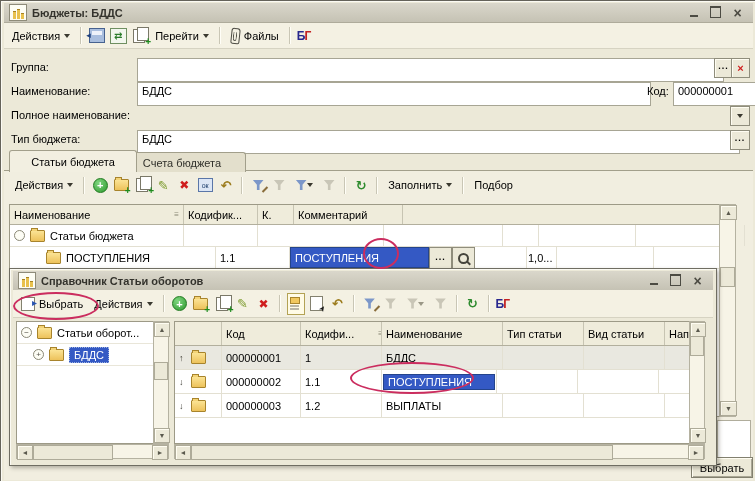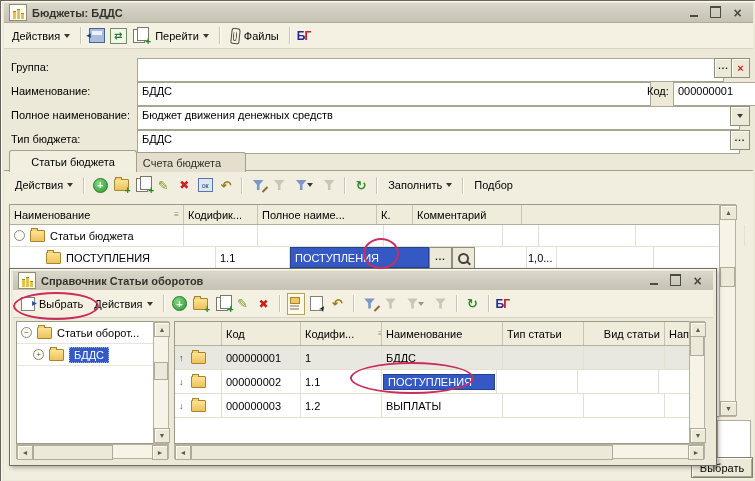--- a/index.html
+++ b/index.html
@@ -156,21 +156,20 @@
   <div class="fbtn" style="left:730px;top:57px;width:17px;color:#cf1d1d;font-weight:bold;">
       <span>×</span>
     </div>
 
   <div class="flabel" style="left:10px;top:84px;">Наименование:</div>
   <div class="field" style="left:136px;top:81px;width:504px;">БДДС</div>
   <div class="flabel" style="left:646px;top:84px;">Код:</div>
   <div class="field" style="left:672px;top:81px;width:75px;">000000001</div>
 
   <div class="flabel" style="left:10px;top:108px;">Полное наименование:</div>
-  <div class="field" style="left:136px;top:105px;width:593px;">Бюджет движения денежных средств</div>
   <div class="fbtn" style="left:729px;top:105px;width:18px;">
       <span class="caret"></span>
     </div>
 
   <div class="flabel" style="left:10px;top:132px;">Тип бюджета:</div>
   <div class="field" style="left:136px;top:129px;width:593px;">БДДС</div>
   <div class="fbtn" style="left:729px;top:129px;width:18px;">
       <span class="dots3">...</span>
     </div>
 
@@ -240,23 +239,20 @@
   </div>
 
   <div class="gtable" style="left:8px;top:203px;width:710px;height:211px;">
     <div class="ghead" style="height:19px;">
       <div class="hc" style="width:165px;">
           <span>Наименование</span>
           <span class="sort">≡</span>
         </div>
       <div class="hc" style="width:65px;align-items:center;">
           <span>Кодифик...</span>
-        </div>
-      <div class="hc" style="width:110px;">
-          <span>Полное наиме...</span>
         </div>
       <div class="hc" style="width:27px;">
           <span>К.</span>
         </div>
       <div class="hc" style="width:100px;">
           <span>Комментарий</span>
         </div>
       <div class="hc" style="flex:1;border-right:none;"></div>
     </div>
     <div class="grow" style="height:21px;">
@@ -423,21 +419,21 @@
         <div class="hc" style="width:72px;">
             <span>Кодифи...</span>
             <span class="sort">≡</span>
           </div>
         <div class="hc" style="width:112px;">
             <span>Наименование</span>
           </div>
         <div class="hc" style="width:72px;">
             <span>Тип статьи</span>
           </div>
-        <div class="hc" style="width:72px;justify-content:flex-end;">
+        <div class="hc" style="width:72px;">
             <span>Вид статьи</span>
           </div>
         <div class="hc" style="flex:1;border-right:none;">
             <span>Направлен...</span>
           </div>
       </div>
       <div class="grow" style="height:23px;background:#e9e8e0;">
         <div class="cell" style="width:38px;gap:3px;">
             <span class="treearrow">↑</span>
             <span class="folder"></span>

